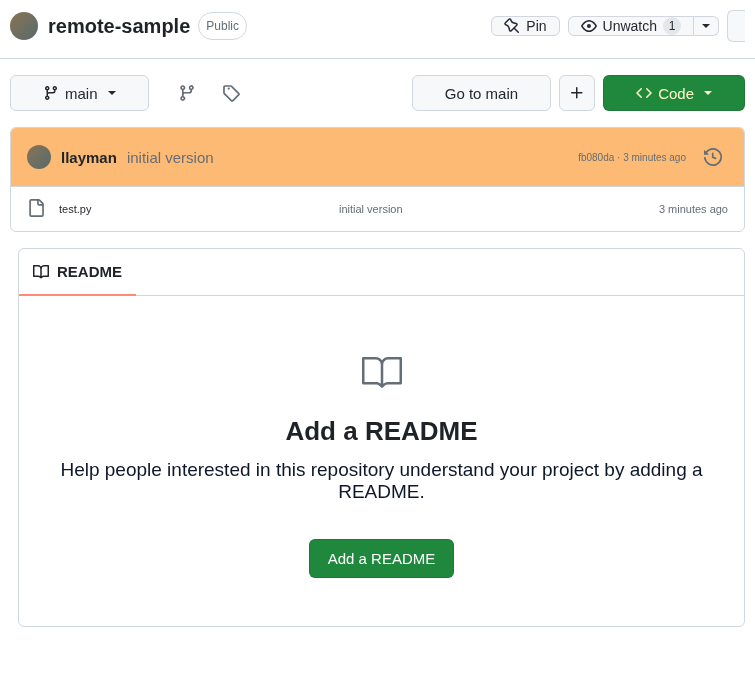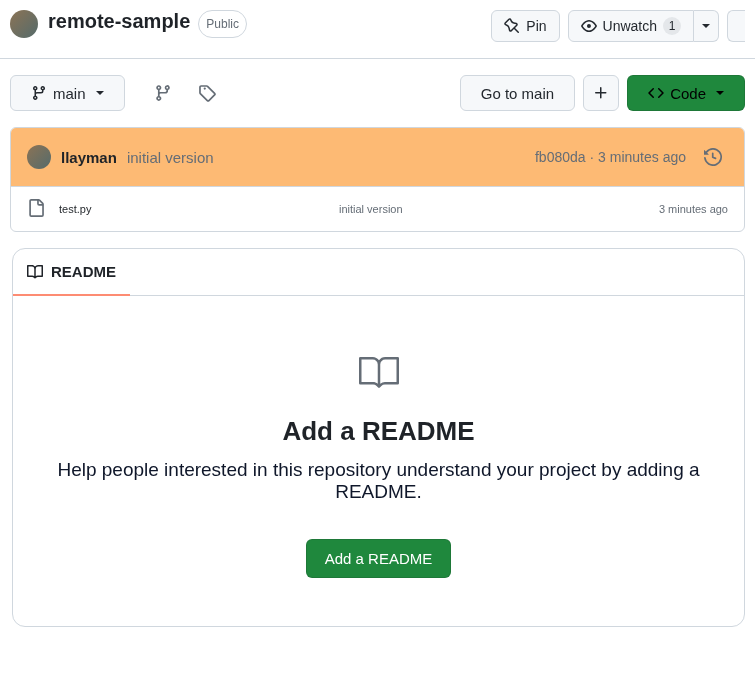--- a/index.html
+++ b/index.html
@@ -8,20 +8,21 @@
       padding: 0;
       font-family: -apple-system, BlinkMacSystemFont, "Segoe UI", Helvetica, Arial, sans-serif;
     }
     body {
       width: 755px;
       background: #fff;
       color: #1f2328;
     }
     .header {
       display: flex;
+      align-items: center;
       padding: 10px 10px 16px 10px;
       border-bottom: 1px solid #d0d7de;
     }
     .avatar {
       width: 28px;
       height: 28px;
       border-radius: 50%;
       background: linear-gradient(135deg, #8b7355 0%, #556b6b 100%);
       margin-right: 10px;
       flex-shrink: 0;
@@ -59,21 +60,21 @@
       align-items: center;
       gap: 6px;
       padding: 5px 12px;
       font-size: 14px;
       font-weight: 500;
       background: #f6f8fa;
       border: 1px solid #d0d7de;
       border-radius: 6px;
       cursor: pointer;
       color: #24292f;
-      height: 32px;
+      height: 20px;
     }
     .btn-group {
       display: inline-flex;
     }
     .btn-group .btn:first-child {
       border-top-right-radius: 0;
       border-bottom-right-radius: 0;
     }
     .btn-group .btn:last-child {
       border-top-left-radius: 0;
@@ -94,25 +95,25 @@
       height: 36px;
       border: none;
       background: transparent;
       cursor: pointer;
       border-radius: 6px;
       color: #656d76;
     }
     .btn-primary {
       background: #1f883d;
       border-color: rgba(27,31,36,0.15);
-      color: #000000;
+      color: #fef9c3;
     }
     .btn-lg {
       height: 36px;
-      padding: 5px 20px;
+      padding: 5px 32px;
       font-size: 15px;
     }
     .btn-square {
       width: 36px;
       justify-content: center;
       padding: 0;
     }
     .counter {
       display: inline-flex;
       align-items: center;
@@ -142,21 +143,21 @@
     .commit-author {
       font-weight: 600;
       font-size: 15px;
       margin-right: 10px;
     }
     .commit-msg {
       font-size: 15px;
       color: #656d76;
     }
     .commit-meta {
-      font-size: 14px;
+      font-size: 10px;
       color: #656d76;
       text-align: center;
     }
     .history-btn {
       display: inline-flex;
       align-items: center;
       justify-content: center;
       width: 30px;
       height: 30px;
       margin-left: 12px;
@@ -179,23 +180,23 @@
       width: 280px;
     }
     .file-commit {
       flex: 1;
       color: #656d76;
     }
     .file-time {
       color: #656d76;
     }
     .readme-box {
-      margin: 0 10px 16px 12px;
-      border: 1px solid #d0d7de;
-      border-radius: 13px;
+      margin: 0 10px 16px 18px;
+      border: 1px solid #d0d7de;
+      border-radius: 6px;
       overflow: hidden;
     }
     .readme-tabs {
       display: flex;
       border-bottom: 1px solid #d0d7de;
     }
     .readme-tab {
       display: flex;
       align-items: center;
       gap: 8px;

